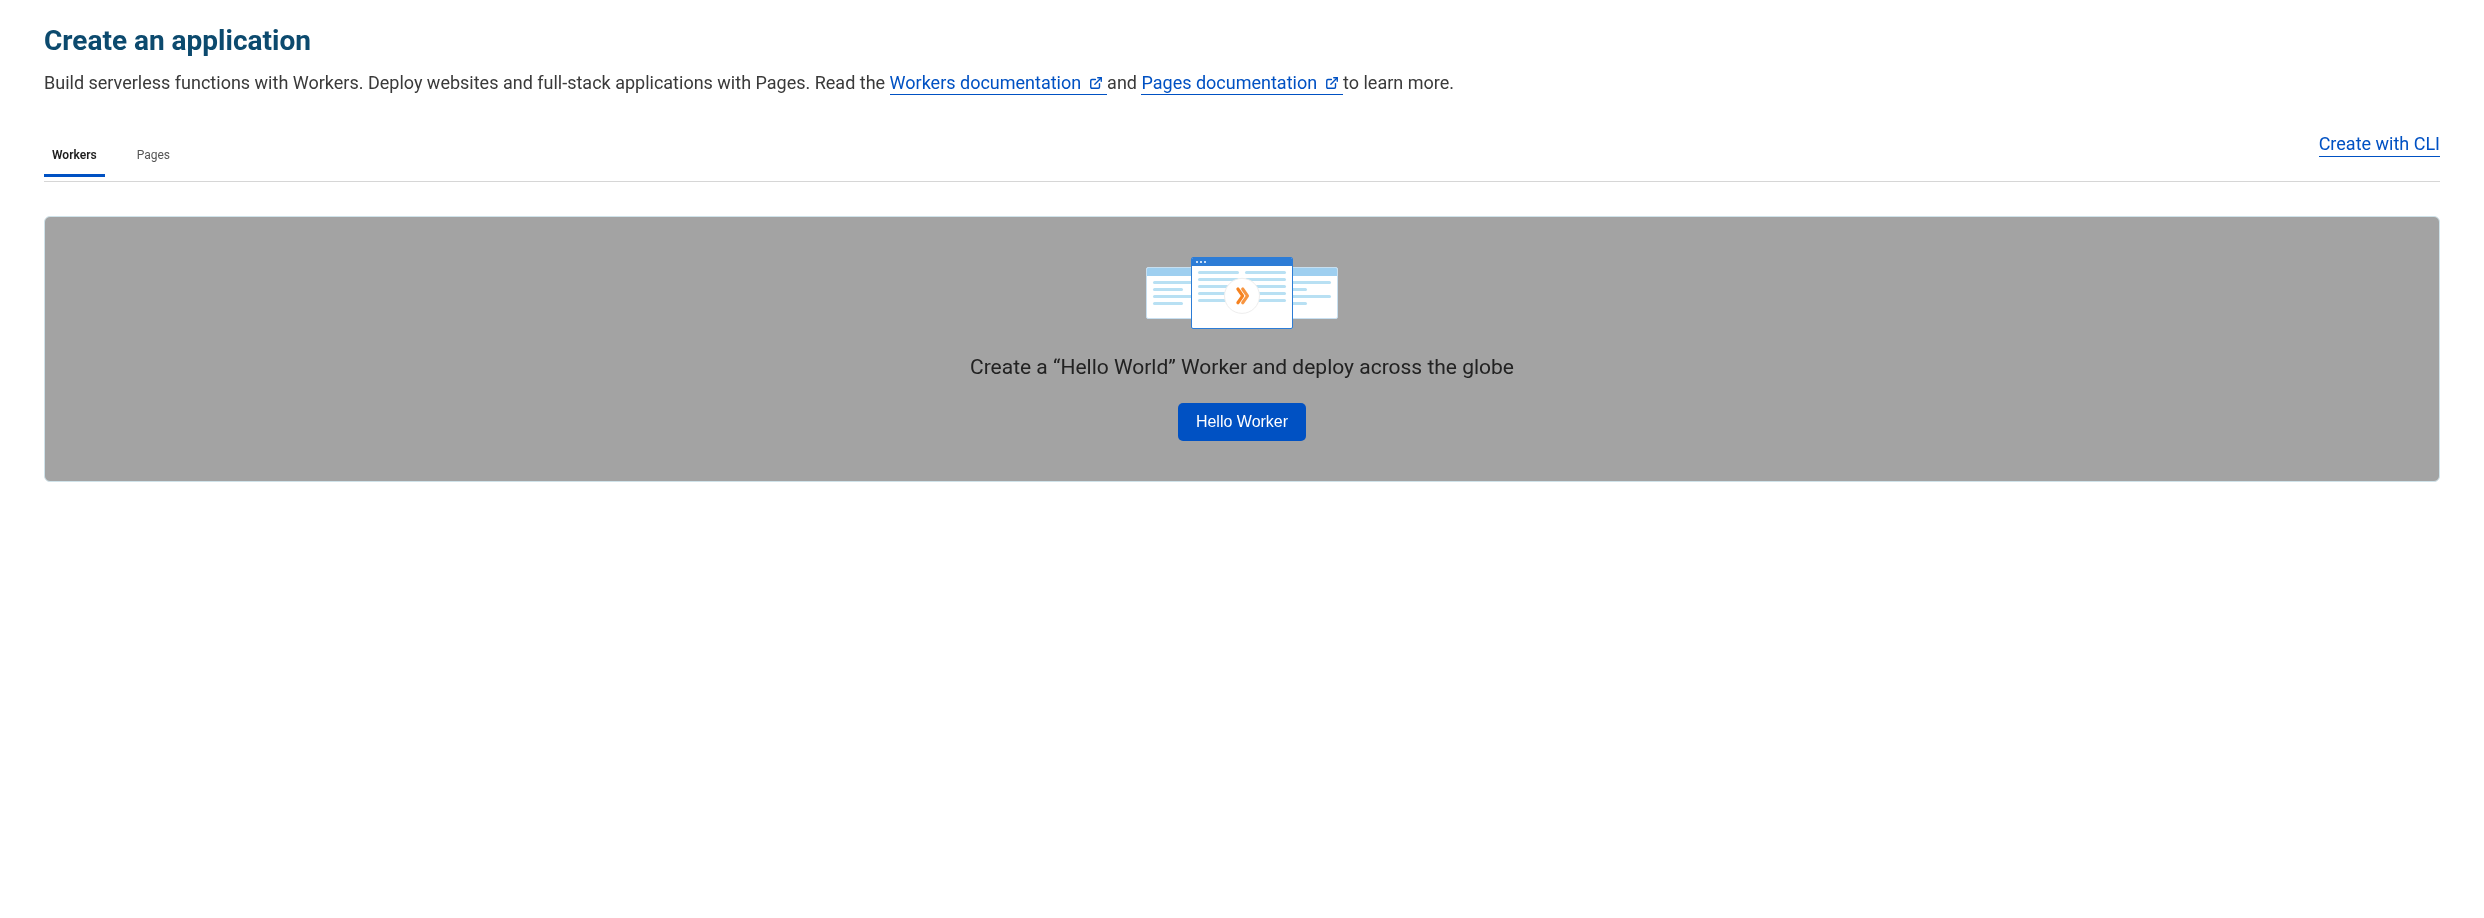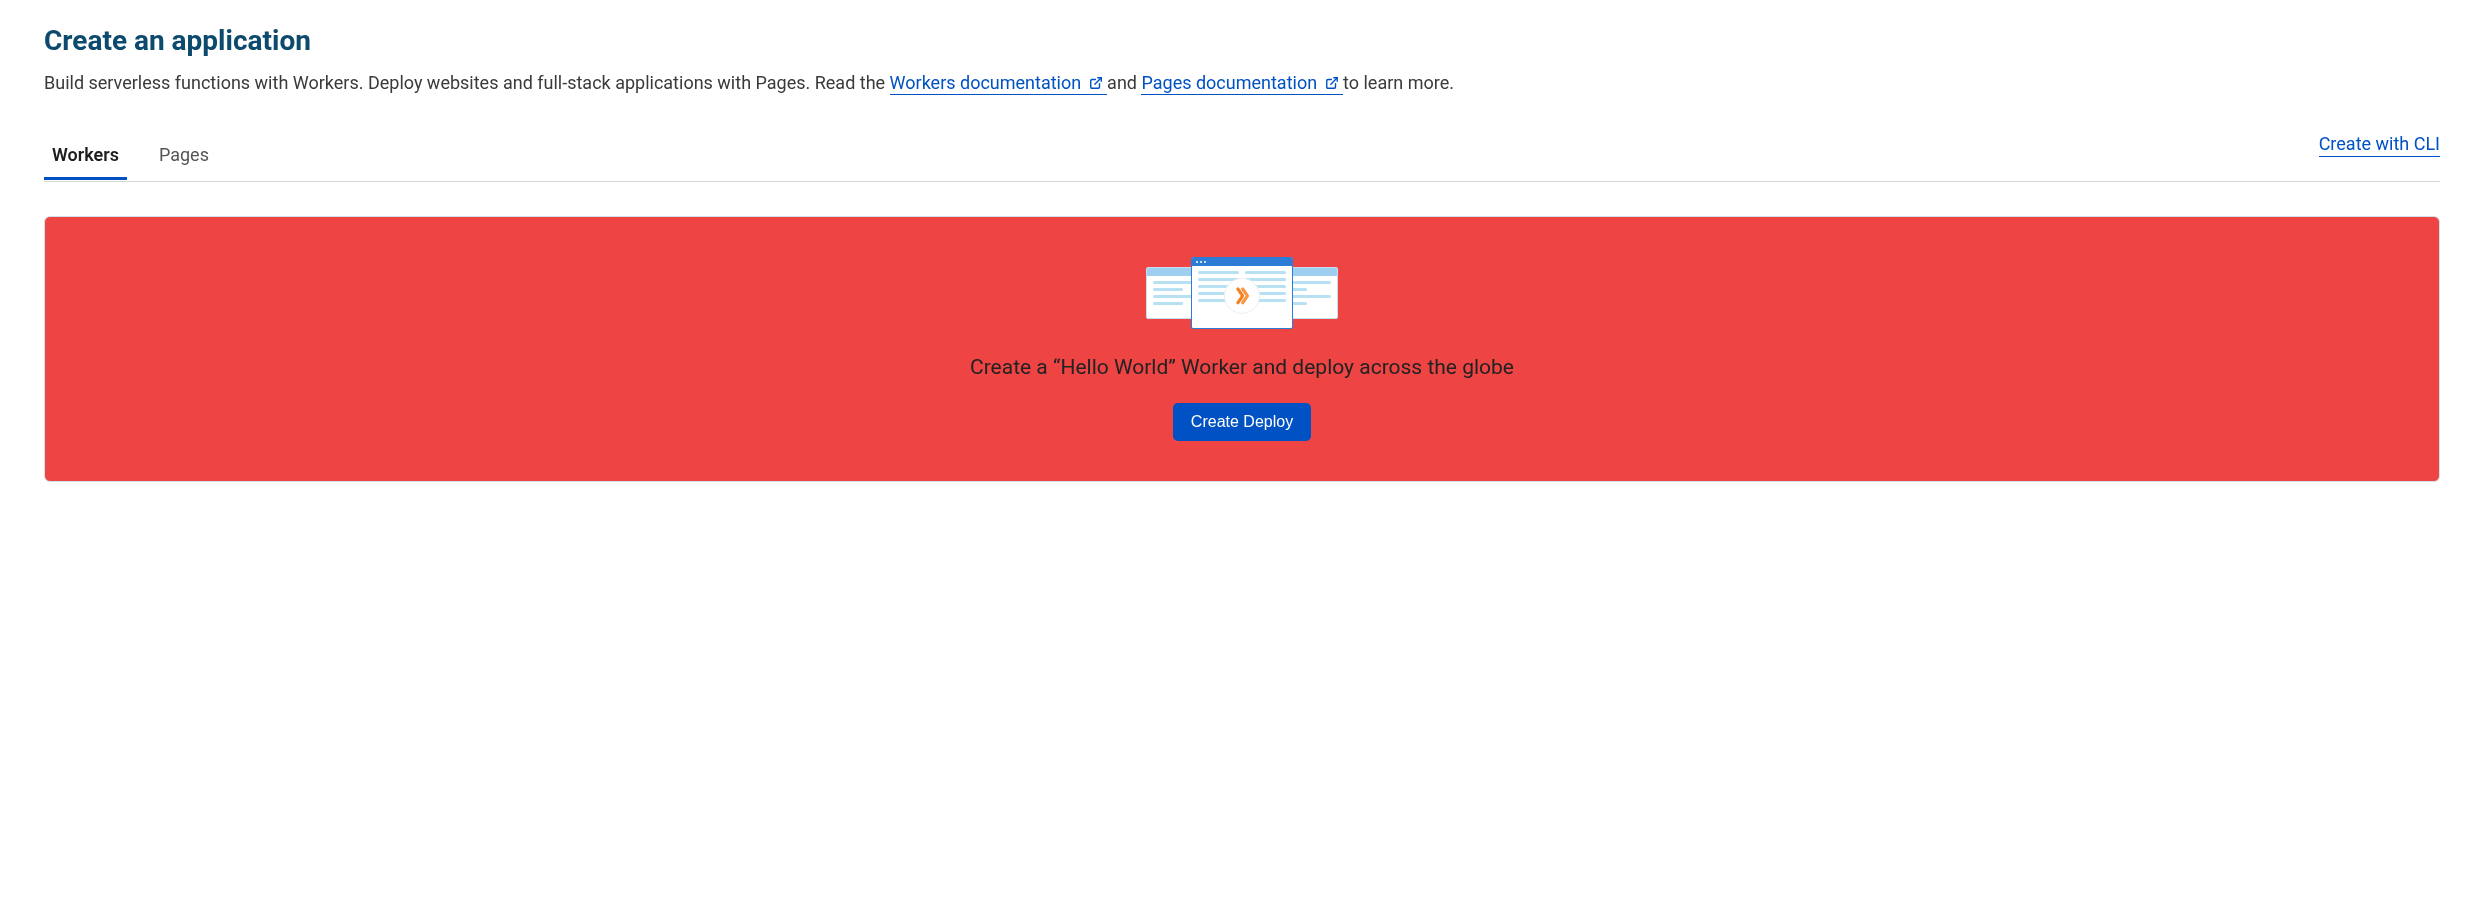--- a/index.html
+++ b/index.html
@@ -43,21 +43,21 @@
     .tab-row {
       display: flex;
       align-items: center;
       border-bottom: 1px solid #d6d6d6;
     }
     .tabs {
       display: flex;
       gap: 24px;
     }
     .tab {
-      font-size: 18px;
+      font-size: 12px;
       padding: 10px 8px 12px 8px;
       color: #555;
       cursor: pointer;
       border-bottom: 3px solid transparent;
       margin-bottom: -1px;
       text-align: right;
     }
     .tab.active {
       color: #1d1d1d;
       font-weight: 600;
@@ -70,21 +70,21 @@
       color: #0051c3;
       font-size: 18px;
       text-decoration: none;
       border-bottom: 1px solid #0051c3;
       padding-bottom: 2px;
       margin-bottom: 24px;
     }
     .hero-panel {
       margin-top: 34px;
       border: 1px solid #d0e3ea;
-      background: #ef4444;
+      background: #a3a3a3;
       border-radius: 6px;
       padding: 36px 20px 40px 20px;
       display: flex;
       flex-direction: column;
       align-items: center;
     }
     .illustration {
       width: 200px;
       height: 80px;
       position: relative;
@@ -255,14 +255,14 @@
       </div>
     </div>
     <div class="logo-circle">
       <svg width="22" height="22" viewBox="0 0 64 64">
         <path d="M20 12 L34 32 L20 52" fill="none" stroke="#f6821f" stroke-width="9" stroke-linecap="round" stroke-linejoin="round"></path>
         <path d="M34 12 L48 32 L34 52" fill="none" stroke="#f6821f" stroke-width="9" stroke-linecap="round" stroke-linejoin="round" opacity="0.85"></path>
       </svg>
     </div>
   </div>
   <div class="hero-text">Create a “Hello World” Worker and deploy across the globe</div>
-  <button class="primary-btn">Create Deploy</button>
+  <button class="primary-btn">Hello Worker</button>
 </div>
 
 </body></html>

